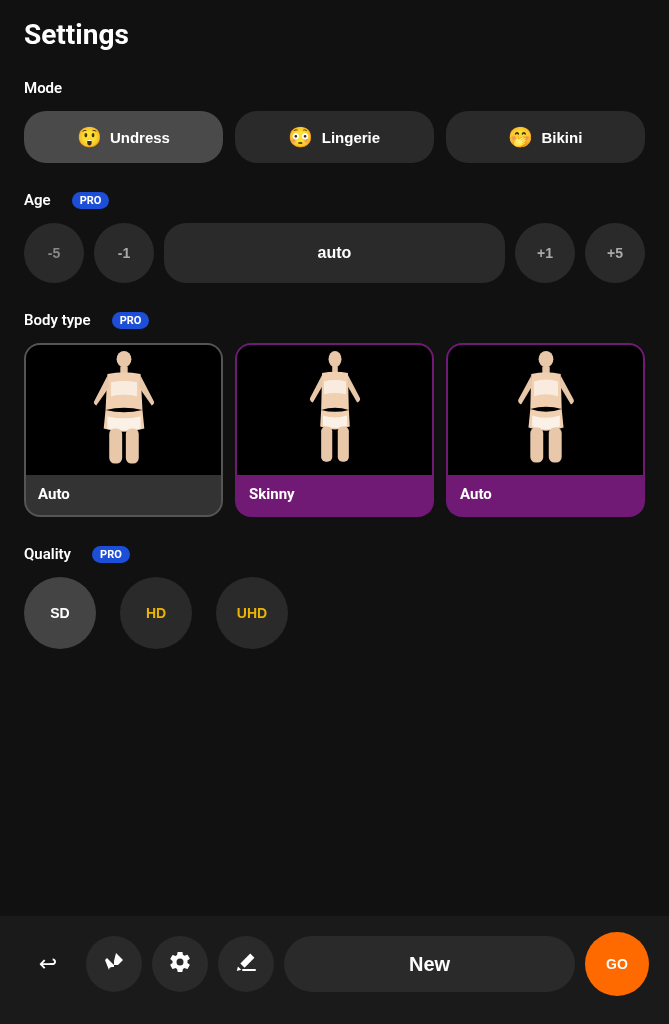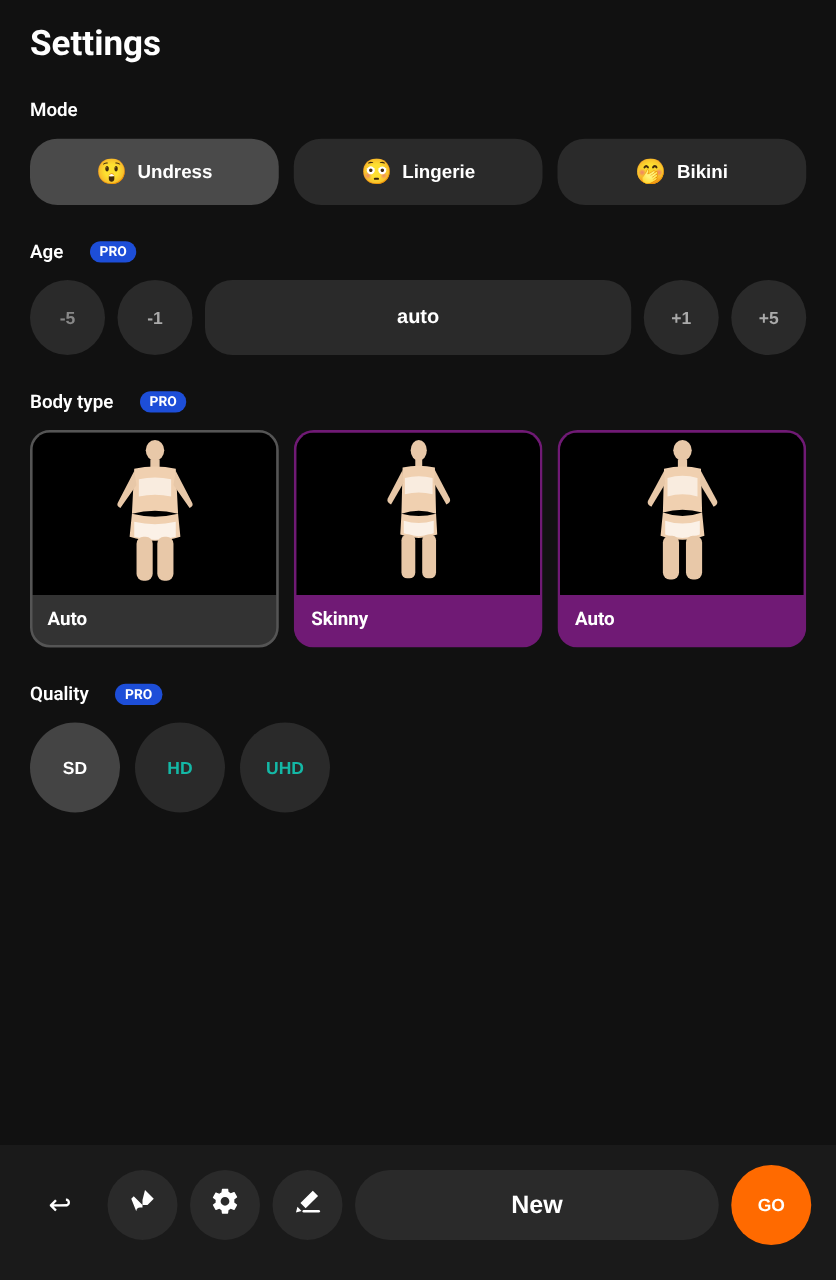--- a/index.html
+++ b/index.html
@@ -175,27 +175,27 @@
       font-size: 15px;
       font-weight: 700;
       color: #ffffff;
     }
     
     .quality-section {
       margin-bottom: 28px;
     }
     .quality-row {
       display: flex;
-      gap: 12px;
+      gap: 24px;
     }
     .quality-btn {
       background: #2a2a2a;
       border: none;
       border-radius: 50%;
-      color: #14b8a6;
+      color: #eab308;
       font-size: 14px;
       font-weight: 600;
       width: 72px;
       height: 72px;
       cursor: pointer;
       display: flex;
       align-items: center;
       justify-content: center;
     }
     .quality-btn.active {

